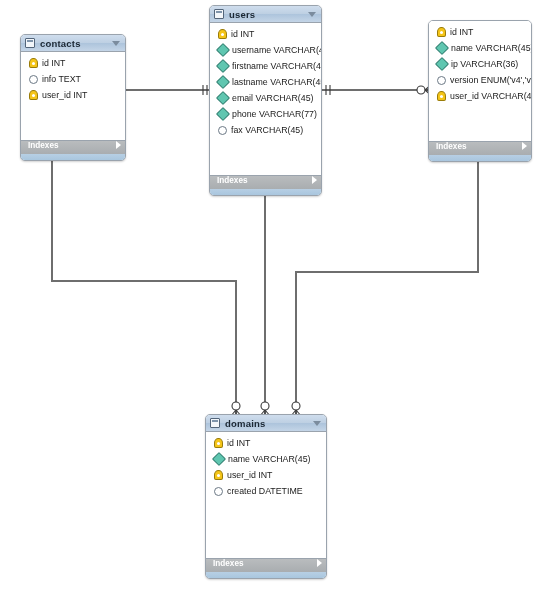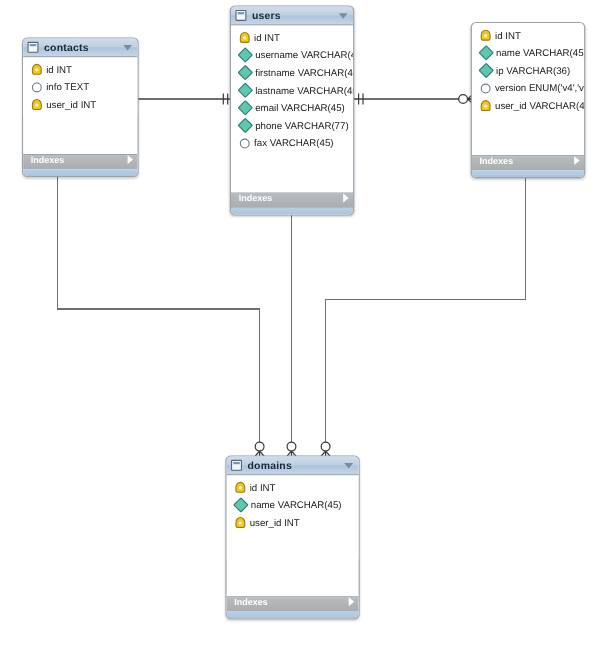--- a/index.html
+++ b/index.html
@@ -355,20 +355,24 @@
         <span class="col-name">id INT</span>
       </div>
       <div class="col-row">
         <span class="col-icon ic-diamond"></span>
         <span class="col-name">name VARCHAR(45)</span>
       </div>
       <div class="col-row">
         <span class="col-icon ic-key"></span>
         <span class="col-name">user_id INT</span>
       </div>
+      <div class="col-row">
+        <span class="col-icon ic-circle"></span>
+        <span class="col-name">created DATETIME</span>
+      </div>
       <div style="height:22px;"></div>
     </div>
     <div class="tbl-footer">
       <span class="footer-label">Indexes</span>
       <span class="footer-caret"></span>
     </div>
     <div class="tbl-strip"></div>
   </div>
 
 </div>

